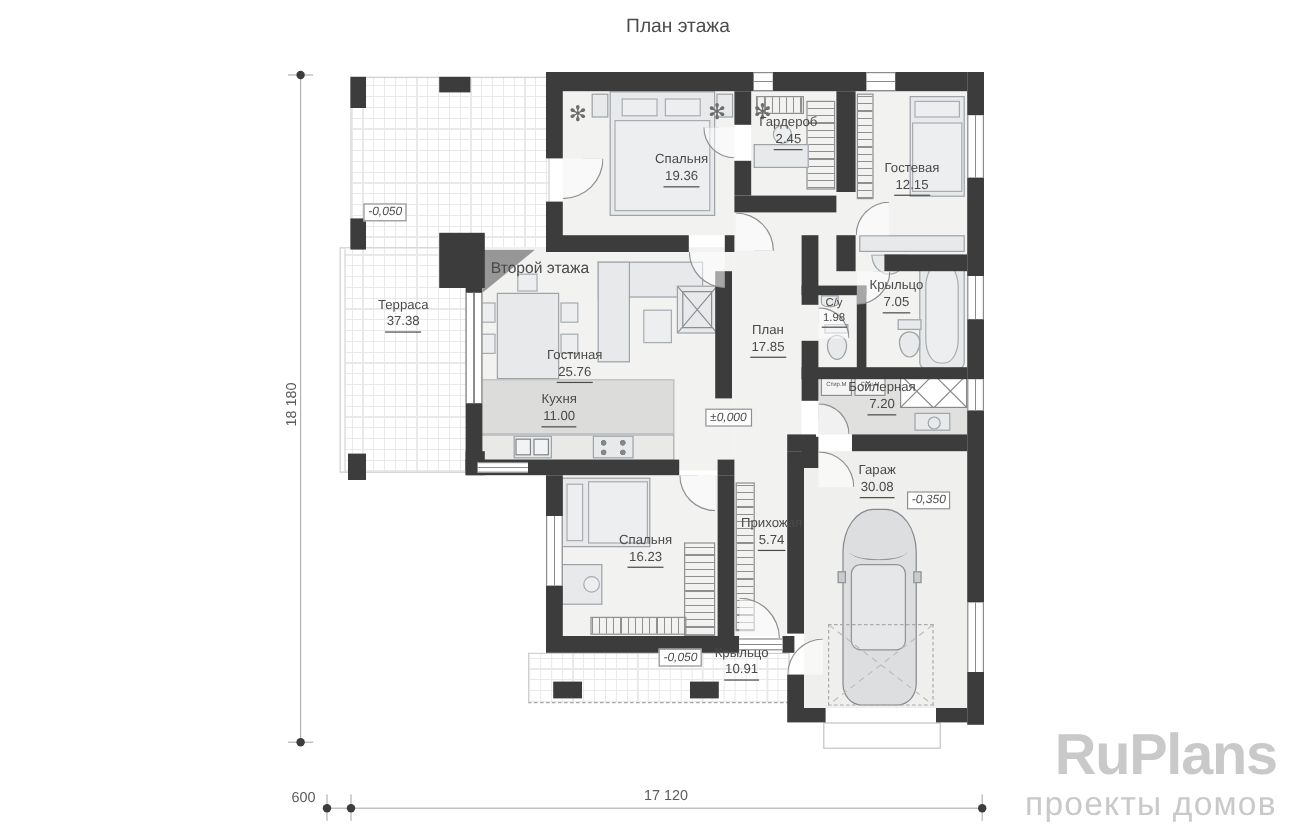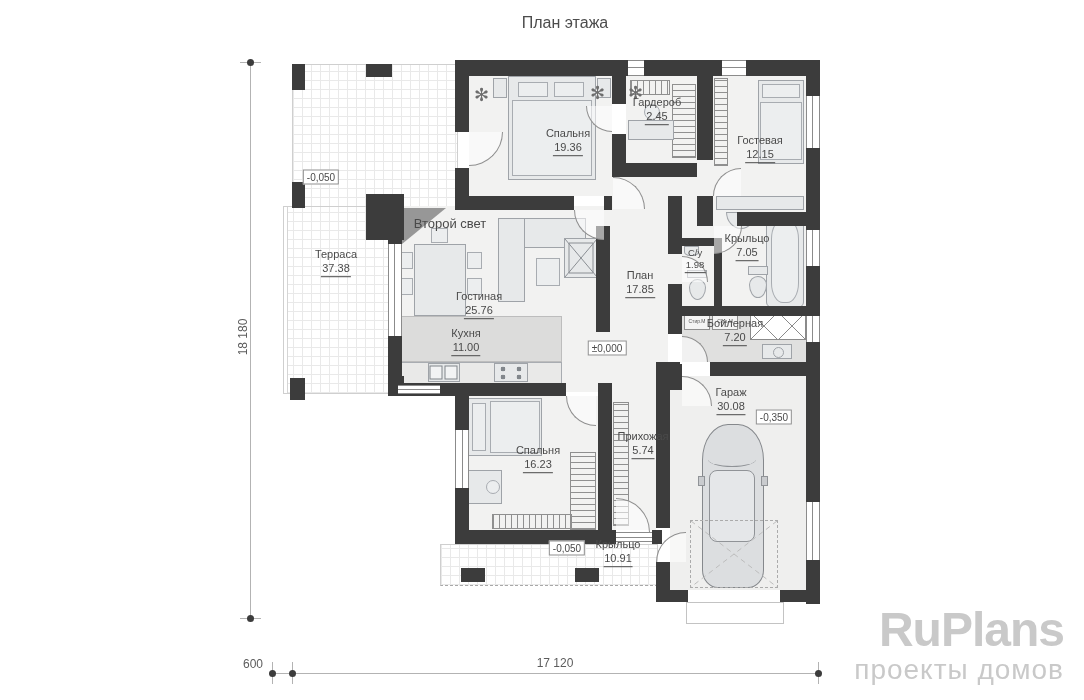--- a/index.html
+++ b/index.html
@@ -28,21 +28,21 @@
   .door{position:absolute;box-sizing:border-box;border:0 solid #8f8f8f;background:rgba(255,255,255,.55);}
   .d-tr{border-top-width:1px;border-right-width:1px;border-top-right-radius:100%;}
   .d-tl{border-top-width:1px;border-left-width:1px;border-top-left-radius:100%;}
   .d-br{border-bottom-width:1px;border-right-width:1px;border-bottom-right-radius:100%;}
   .d-bl{border-bottom-width:1px;border-left-width:1px;border-bottom-left-radius:100%;}
   .rlabel{position:absolute;display:flex;flex-direction:column;align-items:center;
           font-size:11px;line-height:1.3;color:#4a4a4a;white-space:nowrap;
           transform:translate(-50%,-50%);z-index:30;}
   .rarea{border-bottom:1px solid #4a4a4a;padding:0 1px;}
   .elev{position:absolute;transform:translate(-50%,-50%);border:1px solid #8f8f8f;background:#fff;
-        font-size:10px;color:#4a4a4a;padding:0 3px;line-height:13px;white-space:nowrap;z-index:30;}
+        font-size:10px;color:#4a4a4a;padding:0 3px;line-height:13px;white-space:nowrap;z-index:30;font-style:italic;}
   .dimline{position:absolute;background:#b3b3b3;}
   .dot{position:absolute;width:7px;height:7px;border-radius:50%;background:#3c3c3c;z-index:5;}
   .dimtext{position:absolute;font-size:12px;color:#5c5c5c;white-space:nowrap;z-index:5;}
   .title{position:absolute;font-size:16px;color:#4c4c4c;z-index:40;}
   .logo{position:absolute;right:20px;bottom:16px;text-align:right;z-index:40;line-height:1;}
   .brand{font-size:48px;font-weight:bold;color:#c9c9c9;letter-spacing:-1px;}
   .tagline{font-size:28px;color:#c9c9c9;letter-spacing:1px;margin-top:2px;}
   .plant{position:absolute;font-size:18px;color:#6d6d6d;z-index:12;}
   .tinybox{position:absolute;border:1px solid #8f8f8f;background:#f4f4f4;box-sizing:border-box;
            display:flex;align-items:center;justify-content:center;font-size:5px;color:#555;z-index:12;}
@@ -251,21 +251,21 @@
   </div>
   <div class="rlabel" style="left:760px;top:148px;">
     <span>Гостевая</span>
     <span class="rarea">12.15</span>
   </div>
   <div class="rlabel" style="left:336px;top:262px;">
     <span>Терраса</span>
     <span class="rarea">37.38</span>
   </div>
   <div class="rlabel" style="left:450px;top:224px;font-size:13px;">
-    <span>Второй свет</span>
+    <span>Второй этажа</span>
   </div>
   <div class="rlabel" style="left:479px;top:304px;">
     <span>Гостиная</span>
     <span class="rarea">25.76</span>
   </div>
   <div class="rlabel" style="left:466px;top:341px;">
     <span>Кухня</span>
     <span class="rarea">11.00</span>
   </div>
   <div class="rlabel" style="left:640px;top:283px;">

